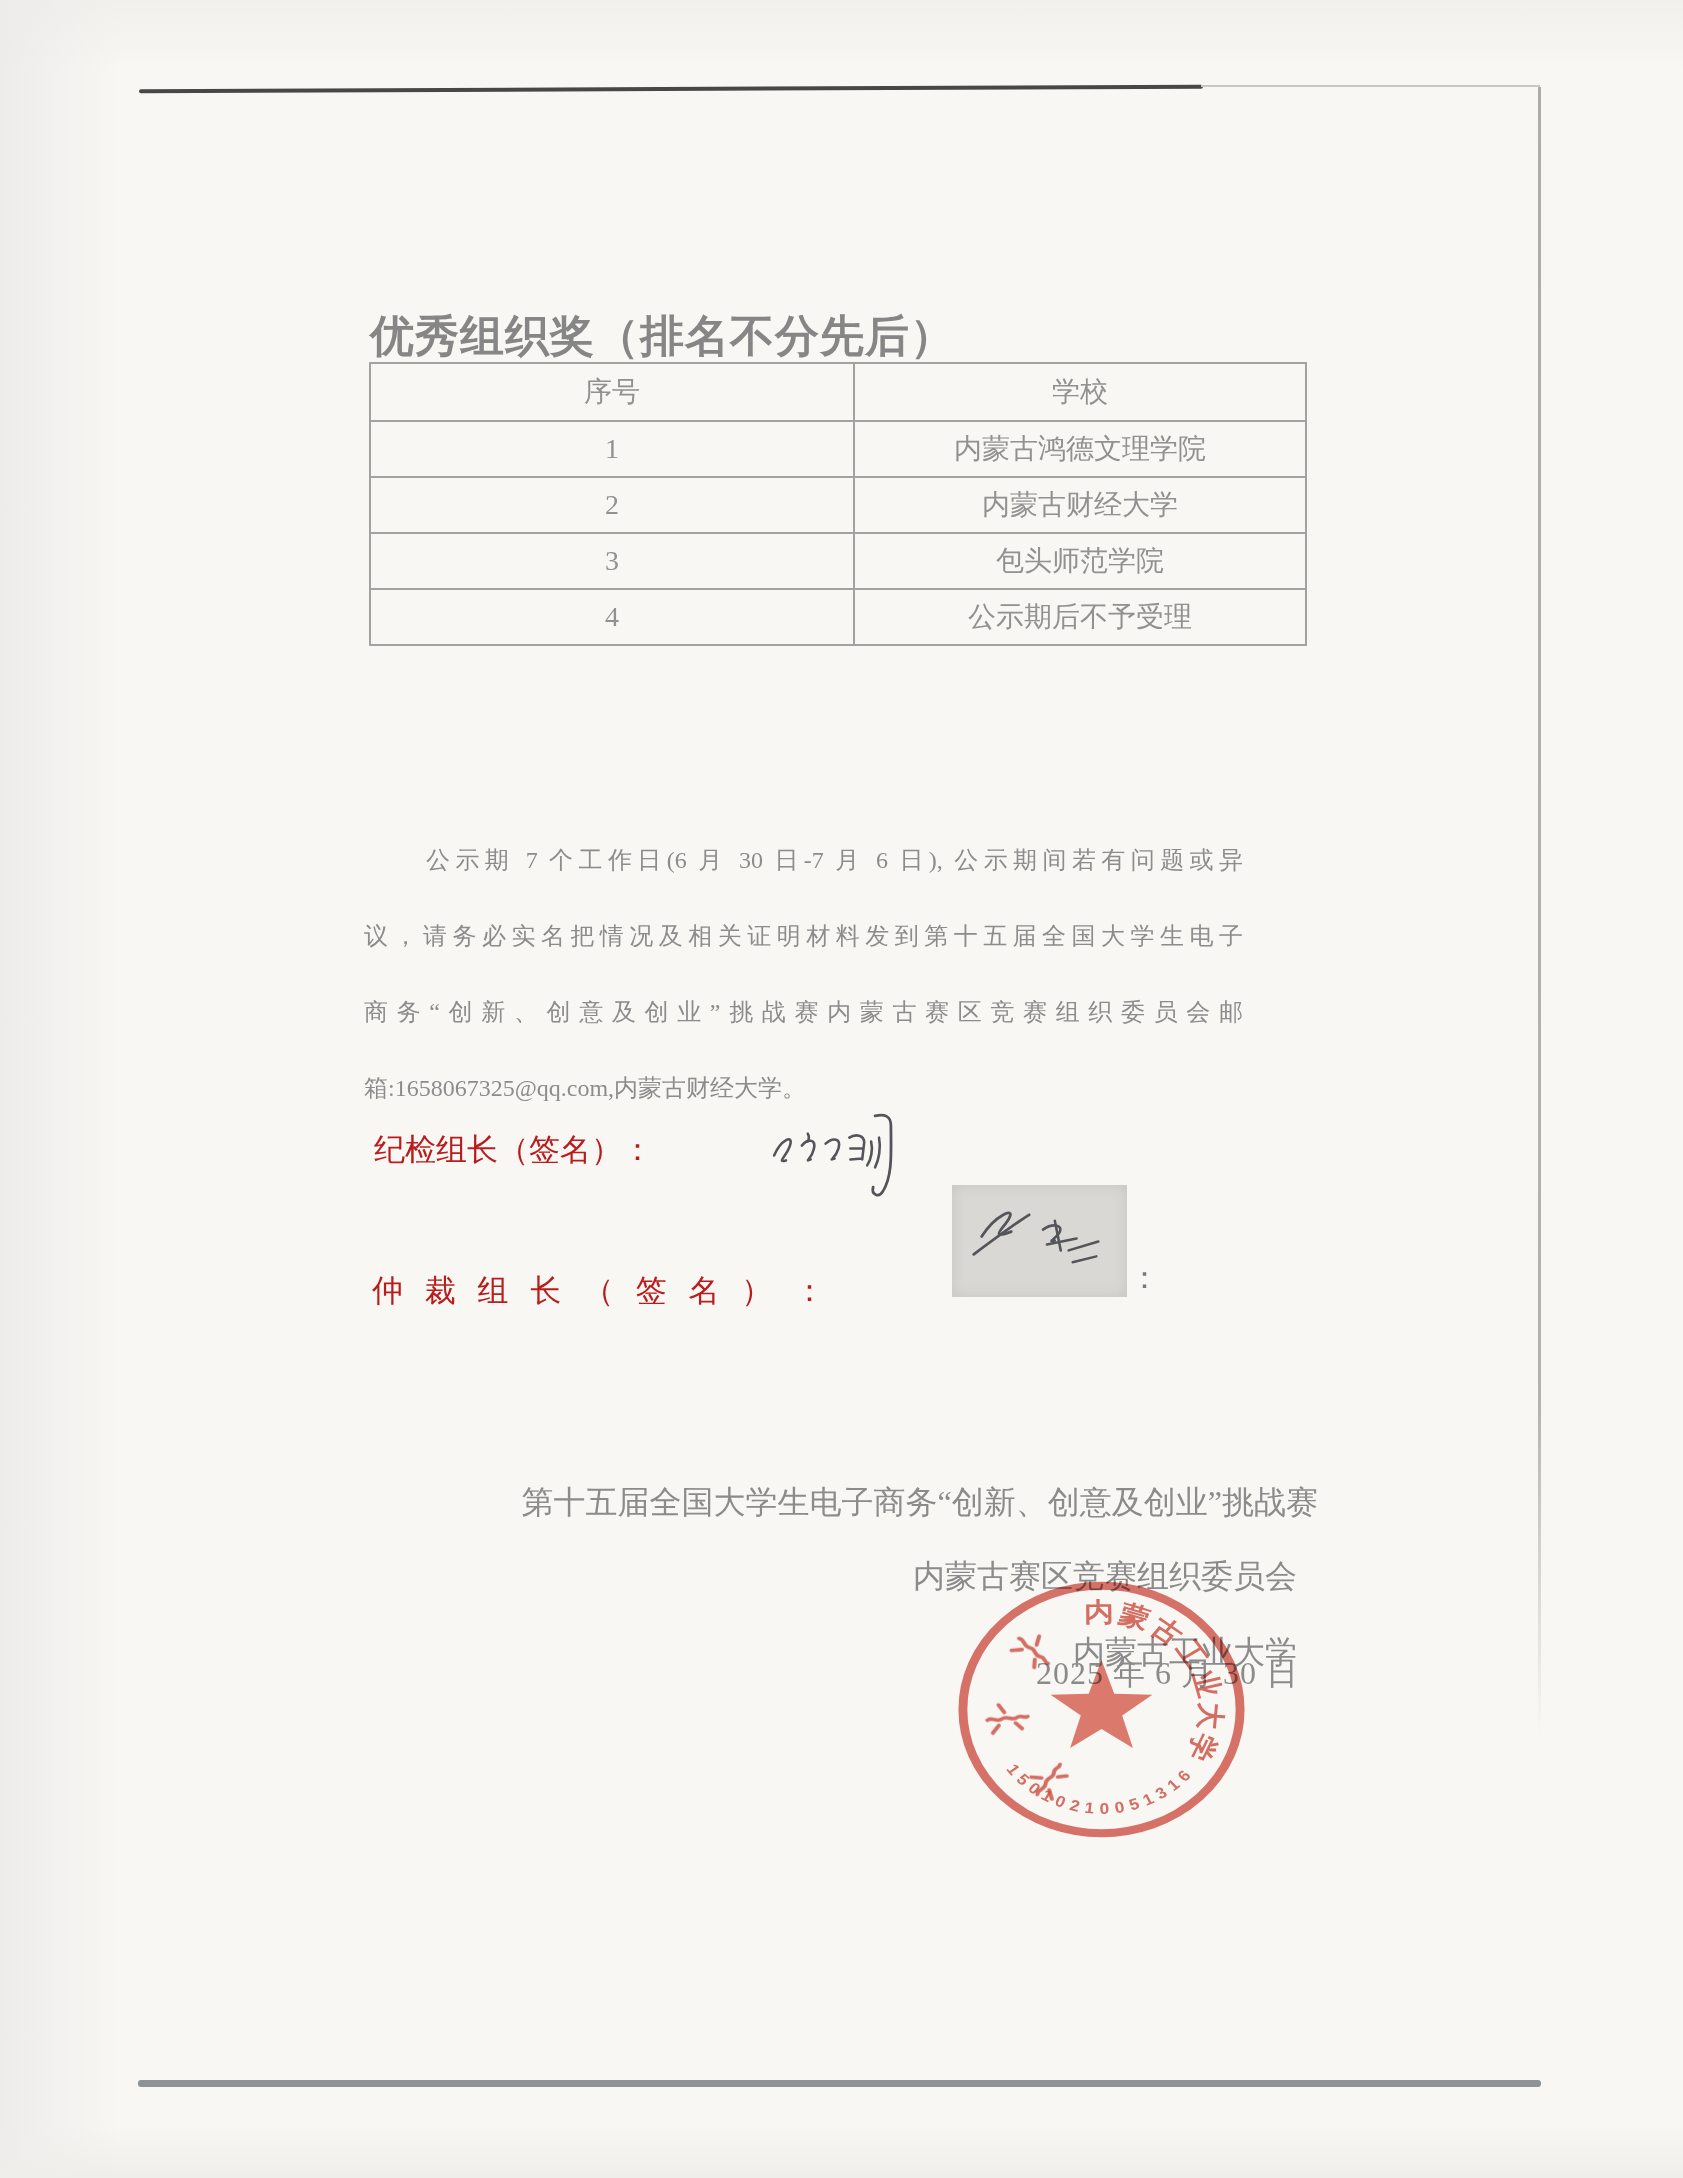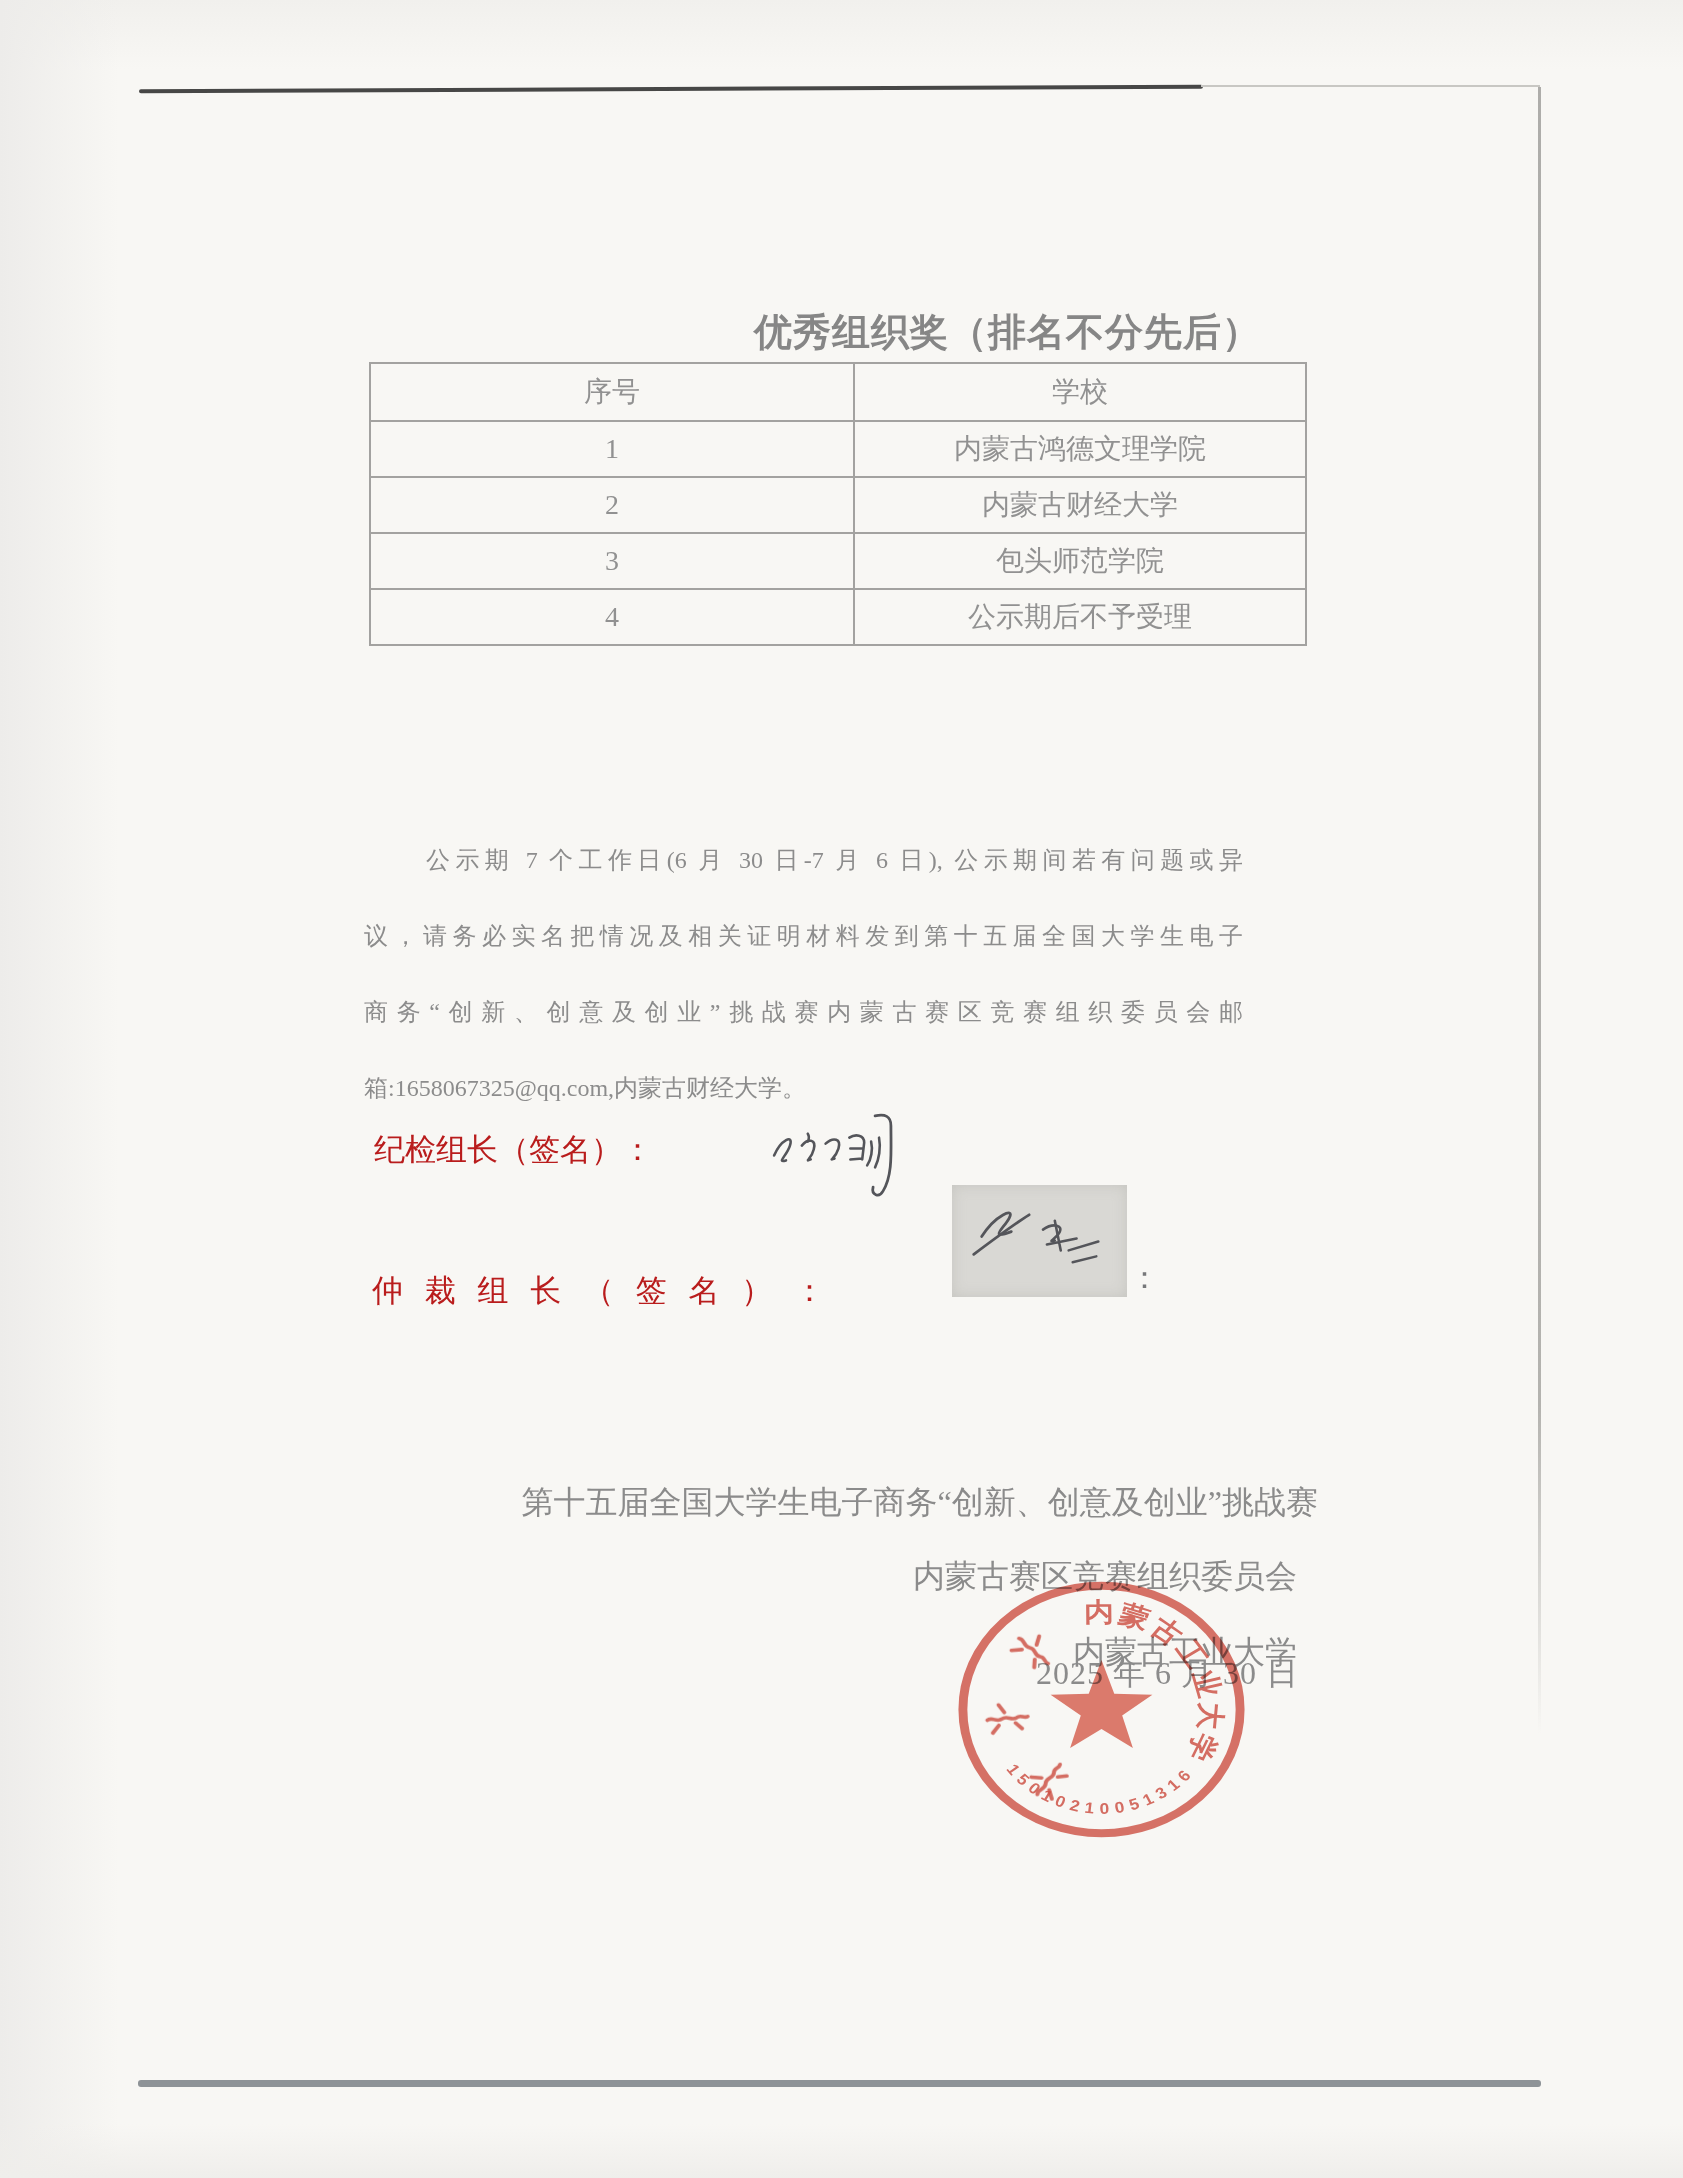--- a/index.html
+++ b/index.html
@@ -13,21 +13,21 @@
   
   .edge-left{left:0;top:0;width:119px;height:100%;background:linear-gradient(to right,#edecea,rgba(248,247,244,0));}
   .edge-top{left:0;top:0;width:100%;height:69px;background:linear-gradient(to bottom,#f1f0ed,rgba(248,247,244,0));}
   .edge-bottom{left:0;bottom:0;width:100%;height:54px;background:linear-gradient(to top,#efeeeb,rgba(248,247,244,0));}
   
   .line-top-dark{left:139px;top:87px;width:1064px;height:4px;background:#474746;transform:rotate(-0.25deg);border-radius:2px;}
   .line-top-faint{left:1201px;top:85px;width:339px;height:2px;background:#c8c7c3;}
   .line-right{left:1538px;top:87px;width:3px;height:1647px;background:linear-gradient(to bottom,#aeadaa 0%,#b4b3af 80%,rgba(180,179,175,0));}
   .line-bottom{left:138px;top:2080px;width:1403px;height:7px;background:#8e9397;border-radius:3px;}
   
-  .doc-title{left:370px;top:307px;width:891px;text-align:right;font-size:38px;font-weight:600;color:#868686;letter-spacing:1px;}
+  .doc-title{left:370px;top:307px;width:891px;text-align:left;font-size:44px;font-weight:600;color:#868686;letter-spacing:1px;}
   
   .awards-table{left:369px;top:362px;width:938px;border-collapse:collapse;table-layout:fixed;}
   .awards-table td,.awards-table th{
     border:2px solid #a3a2a0;font-size:28px;font-weight:normal;
     color:#919191;text-align:center;padding:8px;vertical-align:middle;
   }
   .awards-table th{height:40px;}
   .awards-table td{height:36px;}
   .col-no{width:466px;}
   

